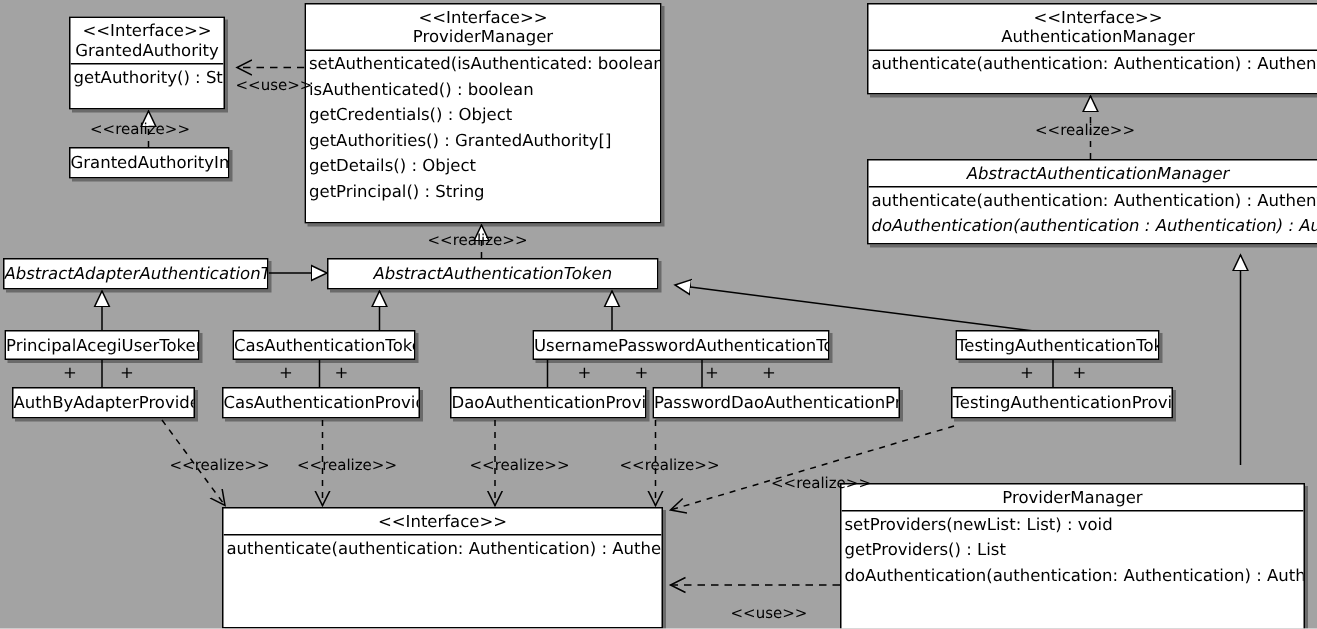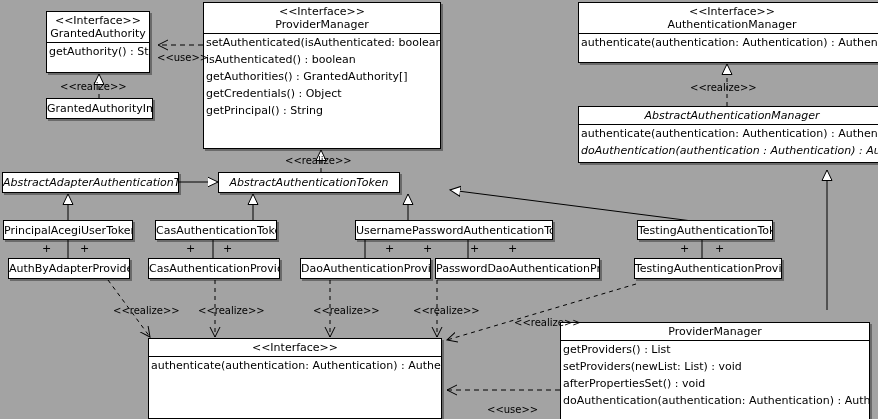--- a/index.html
+++ b/index.html
@@ -167,22 +167,23 @@
 
   <div class="cls iface" style="left:203px; top:2px; width:238px; height:147px;">
     <div class="head">
       <span class="stereo">&lt;&lt;Interface&gt;&gt;</span>
       <span class="nm">ProviderManager</span>
     </div>
     <div class="sep"></div>
     <div class="ops">
       <div class="op">setAuthenticated(isAuthenticated: boolean) : void</div>
       <div class="op">isAuthenticated() : boolean</div>
+      <div class="op">getCredentials() : Object</div>
       <div class="op">getAuthorities() : GrantedAuthority[]</div>
-      <div class="op">getCredentials() : Object</div>
+      <div class="op">getDetails() : Object</div>
       <div class="op">getPrincipal() : String</div>
     </div>
   </div>
 
   <div class="cls iface" style="left:578px; top:2px; width:308px; height:61px;">
     <div class="head">
       <span class="stereo">&lt;&lt;Interface&gt;&gt;</span>
       <span class="nm">AuthenticationManager</span>
     </div>
     <div class="sep"></div>
@@ -199,21 +200,21 @@
     <div class="ops">
       <div class="op">authenticate(authentication: Authentication) : Authentication</div>
       <div class="op ital">doAuthentication(authentication : Authentication) : Authentication</div>
     </div>
   </div>
 
   <div class="cls simple abstract" style="left:2px; top:172px; width:177px; height:21px;">
     <span class="nm">AbstractAdapterAuthenticationToken</span>
   </div>
 
-  <div class="cls simple abstract" style="left:218px; top:172px; width:182px; height:21px;">
+  <div class="cls simple abstract" style="left:218px; top:172px; width:221px; height:21px;">
     <span class="nm">AbstractAuthenticationToken</span>
   </div>
 
   <div class="cls simple" style="left:3px; top:220px; width:130px; height:20px;">
     <span class="nm">PrincipalAcegiUserToken</span>
   </div>
 
   <div class="cls simple" style="left:155px; top:220px; width:122px; height:20px;">
     <span class="nm">CasAuthenticationToken</span>
   </div>
@@ -266,23 +267,22 @@
       <div class="op">authenticate(authentication: Authentication) : Authentication</div>
     </div>
   </div>
 
   <div class="cls" style="left:560px; top:322px; width:310px; height:109px;">
     <div class="head">
       <span class="nm">ProviderManager</span>
     </div>
     <div class="sep"></div>
     <div class="ops">
+      <div class="op">setProviders(newList: List) : void</div>
       <div class="op">getProviders() : List</div>
-      <div class="op">setProviders(newList: List) : void</div>
-      <div class="op">afterPropertiesSet() : void</div>
       <div class="op">doAuthentication(authentication: Authentication) : Authentication</div>
     </div>
   </div>
 
   <span class="lbl" style="left:157px; top:52px;">&lt;&lt;use&gt;&gt;</span>
   <span class="lbl" style="left:60px; top:81px;">&lt;&lt;realize&gt;&gt;</span>
   <span class="lbl" style="left:285px; top:155px;">&lt;&lt;realize&gt;&gt;</span>
   <span class="lbl" style="left:690px; top:82px;">&lt;&lt;realize&gt;&gt;</span>
   <span class="lbl" style="left:113px; top:305px;">&lt;&lt;realize&gt;&gt;</span>
   <span class="lbl" style="left:198px; top:305px;">&lt;&lt;realize&gt;&gt;</span>

